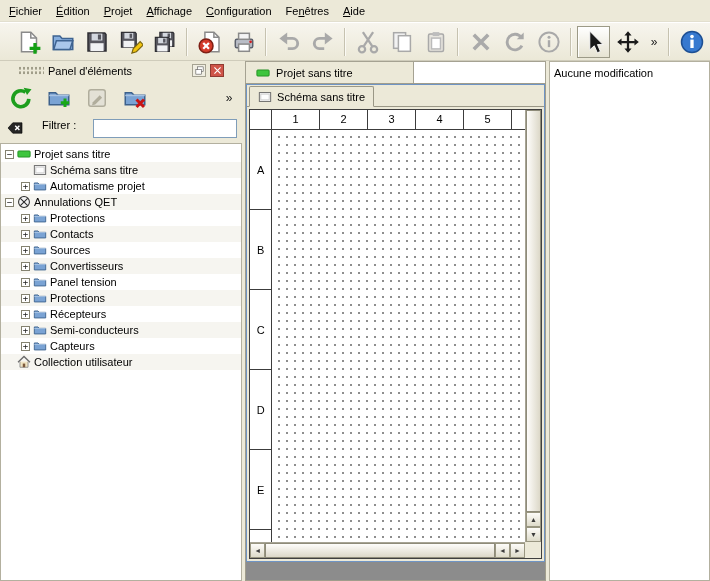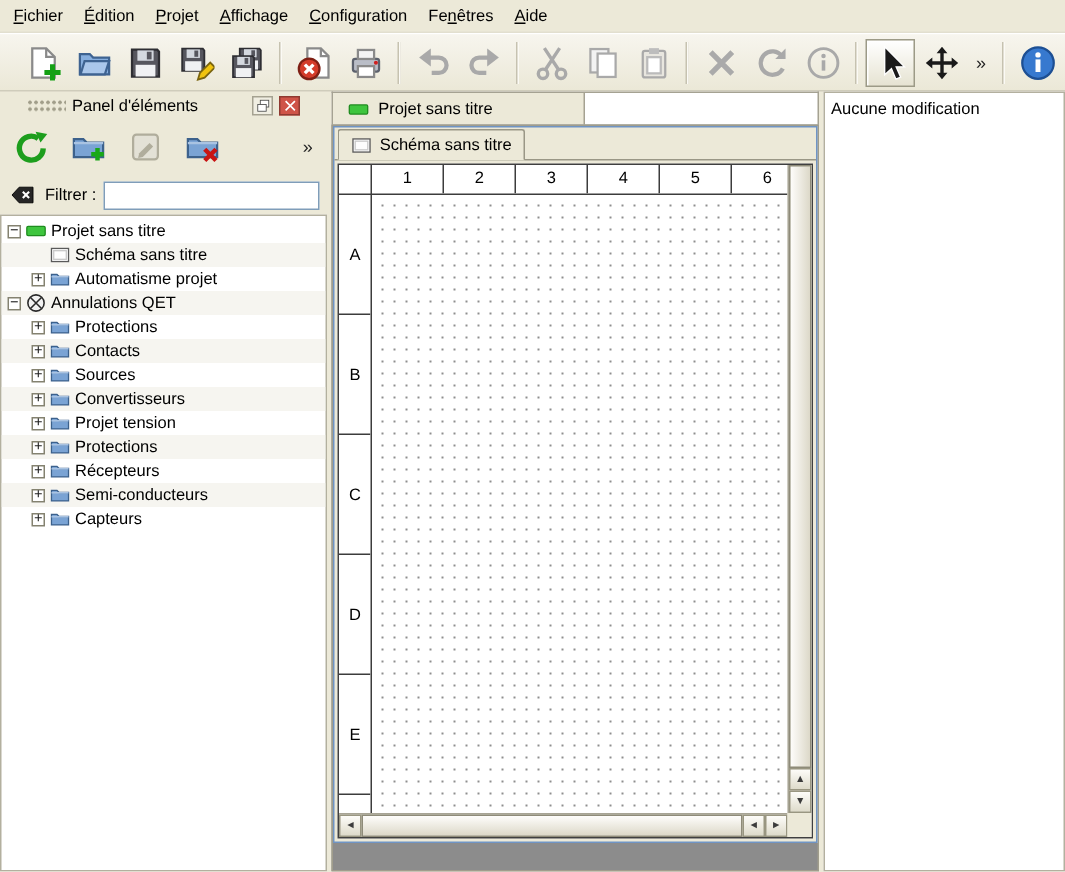--- a/index.html
+++ b/index.html
@@ -24,21 +24,21 @@
 .dock-title{flex:0 0 18px;display:flex;align-items:center;gap:4px;padding:2px 18px 1px;}
 .grip{flex:0 0 26px;height:9px;background-image:radial-gradient(#a19e8a 1px,transparent 1.3px);background-size:4px 4.5px;}
 .dock-title .title{flex:1;font-size:11px;white-space:nowrap;overflow:hidden;}
 .dock-btn{flex:0 0 14px;height:13px;display:flex;align-items:center;justify-content:center;background:#f0eee2;border:1px solid #a5a291;padding:0;}
 .dock-btn .ic{width:9px;height:9px;}
 .dock-btn.close{background:#cf5448;border-color:#8f3a31;}
 .panel-toolbar{flex:0 0 38px;display:flex;align-items:center;gap:8px;padding:2px 6px;}
 .pbtn{width:30px;height:30px;display:flex;align-items:center;justify-content:center;background:transparent;border:1px solid transparent;padding:0;}
 .pbtn .ic{width:24px;height:24px;}
 .pbtn.chev{margin-left:auto;width:14px;font-size:12px;color:#222;}
-.filter-row{flex:0 0 26px;display:flex;align-items:center;gap:5px;padding:2px 5px;}
+.filter-row{flex:0 0 26px;display:flex;gap:17px;padding:2px 5px;}
 .clear-btn{width:20px;height:18px;display:flex;align-items:center;justify-content:center;background:transparent;border:none;padding:0;}
 .clear-btn .ic{width:16px;height:16px;}
 .filter-input{flex:1;height:19px;border:1px solid #7f9db9;background:#fff;font-size:11px;padding:1px 3px;min-width:0;}
 .tree{flex:1;background:#fff;border:1px solid #b3b09f;overflow:hidden;padding:2px 0;}
 .trow{height:16px;display:flex;align-items:center;gap:3px;padding-right:2px;}
 .trow.alt{background:#f6f5f0;}
 .expander{flex:0 0 9px;height:9px;border:1px solid #848270;background:#fff;display:flex;align-items:center;justify-content:center;font:9px/1 "DejaVu Sans Mono",monospace;color:#222;}
 .expander.hidden{visibility:hidden;}
 .ti{width:14px;height:14px;flex:0 0 14px;}
 .tlabel{white-space:nowrap;font-size:11px;}
@@ -409,21 +409,21 @@
             <span class="tlabel">Convertisseurs</span>
           </div>
           <div class="trow" style="padding-left: 20px;">
             <span class="expander">+</span>
             <span class="ic ti">
               <svg viewBox="0 0 16 16">
                 <path d="M1.5 12.5v-8h4.2l1.6 1.6h7.2v6.4z" fill="#7aa3d4" stroke="#3c618c"></path>
                 <path d="M1.5 6.3h13" stroke="#a9c3e2"></path>
               </svg>
             </span>
-            <span class="tlabel">Projet tension</span>
+            <span class="tlabel">Panel tension</span>
           </div>
           <div class="trow alt" style="padding-left: 20px;">
             <span class="expander">+</span>
             <span class="ic ti">
               <svg viewBox="0 0 16 16">
                 <path d="M1.5 12.5v-8h4.2l1.6 1.6h7.2v6.4z" fill="#7aa3d4" stroke="#3c618c"></path>
                 <path d="M1.5 6.3h13" stroke="#a9c3e2"></path>
               </svg>
             </span>
             <span class="tlabel">Protections</span>
@@ -450,20 +450,31 @@
           </div>
           <div class="trow" style="padding-left: 20px;">
             <span class="expander">+</span>
             <span class="ic ti">
               <svg viewBox="0 0 16 16">
                 <path d="M1.5 12.5v-8h4.2l1.6 1.6h7.2v6.4z" fill="#7aa3d4" stroke="#3c618c"></path>
                 <path d="M1.5 6.3h13" stroke="#a9c3e2"></path>
               </svg>
             </span>
             <span class="tlabel">Capteurs</span>
+          </div>
+          <div class="trow alt" style="padding-left: 4px;">
+            <span class="expander hidden"></span>
+            <span class="ic ti">
+              <svg viewBox="0 0 16 16">
+                <path d="M1.2 8.2L8 1.8l6.8 6.4" fill="none" stroke="#6b6b6b" stroke-width="1.6"></path>
+                <path d="M3.4 7.6V14h9.2V7.6" fill="#efe3c2" stroke="#8a8a8a"></path>
+                <rect x="6.6" y="9.8" width="2.8" height="4.2" fill="#7d5a3c"></rect>
+              </svg>
+            </span>
+            <span class="tlabel">Collection utilisateur</span>
           </div>
         </div>
     </div>
 
     <div class="center">
       <div class="project-tabbar">
         <div class="ptab">
           <span class="ic ti">
               <svg viewBox="0 0 16 16">
                 <rect x="1" y="4.5" width="14" height="7" rx="1" fill="#3ec53e" stroke="#1f8c1f"></rect>

